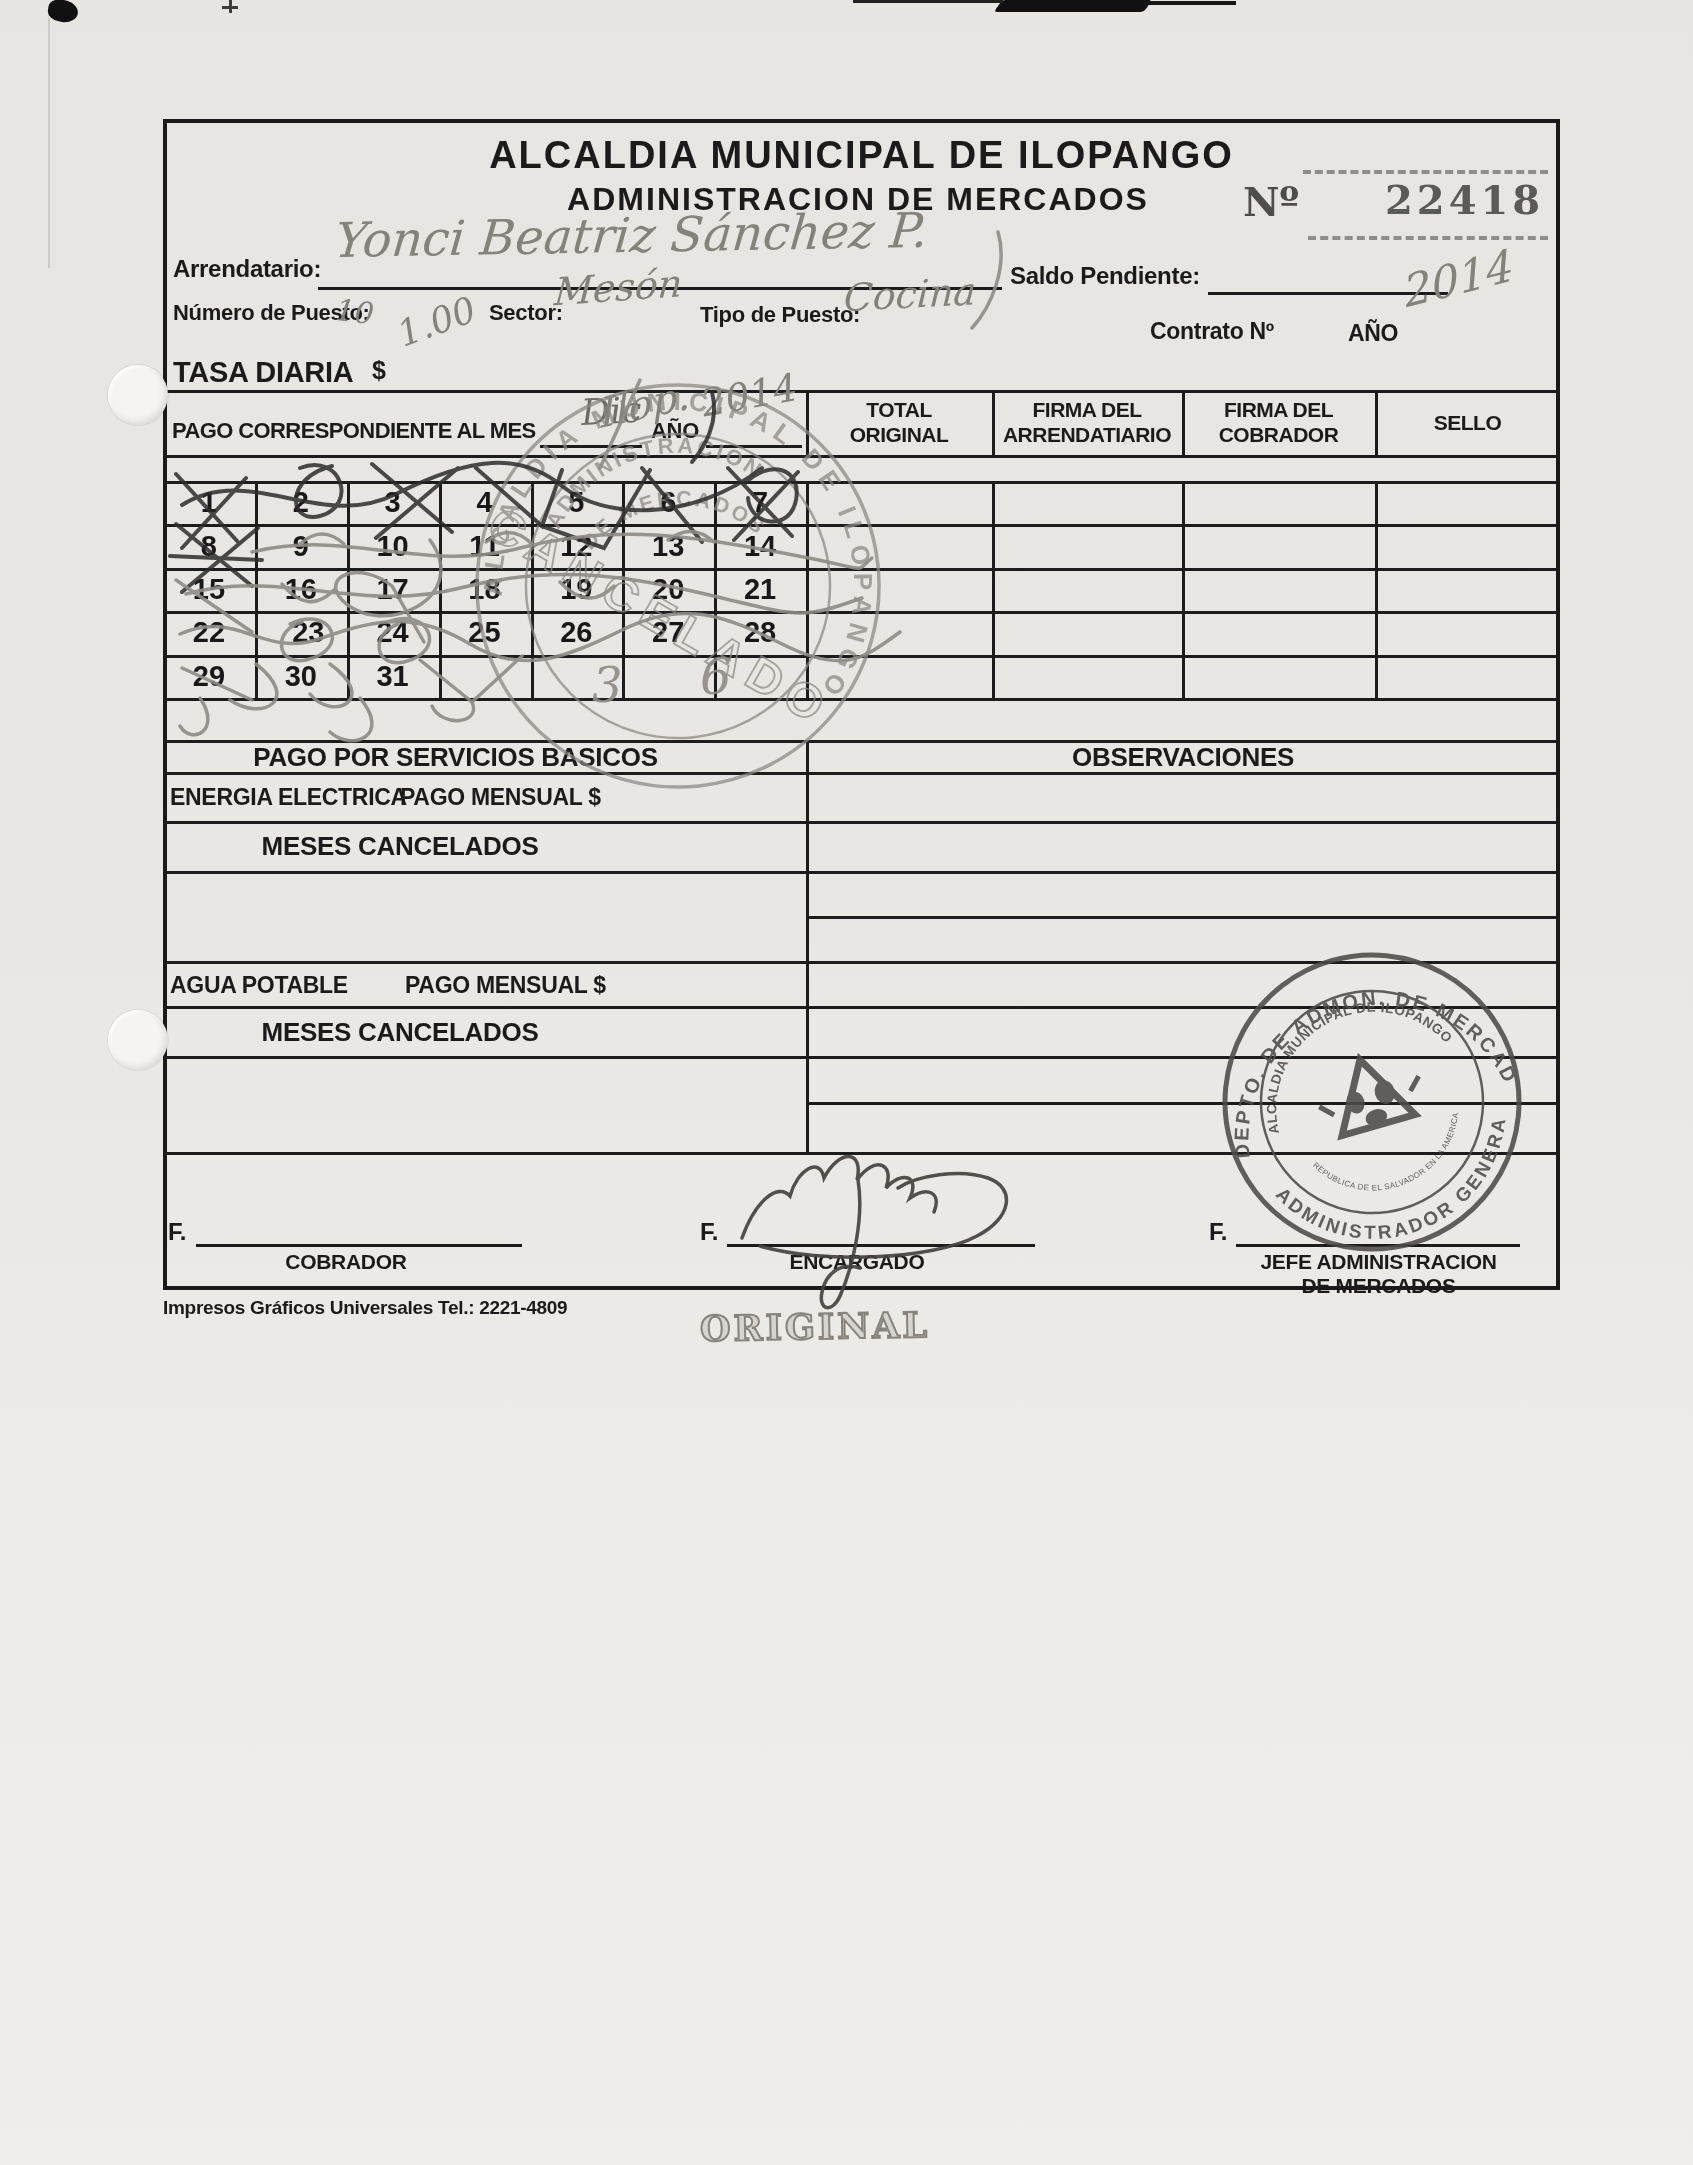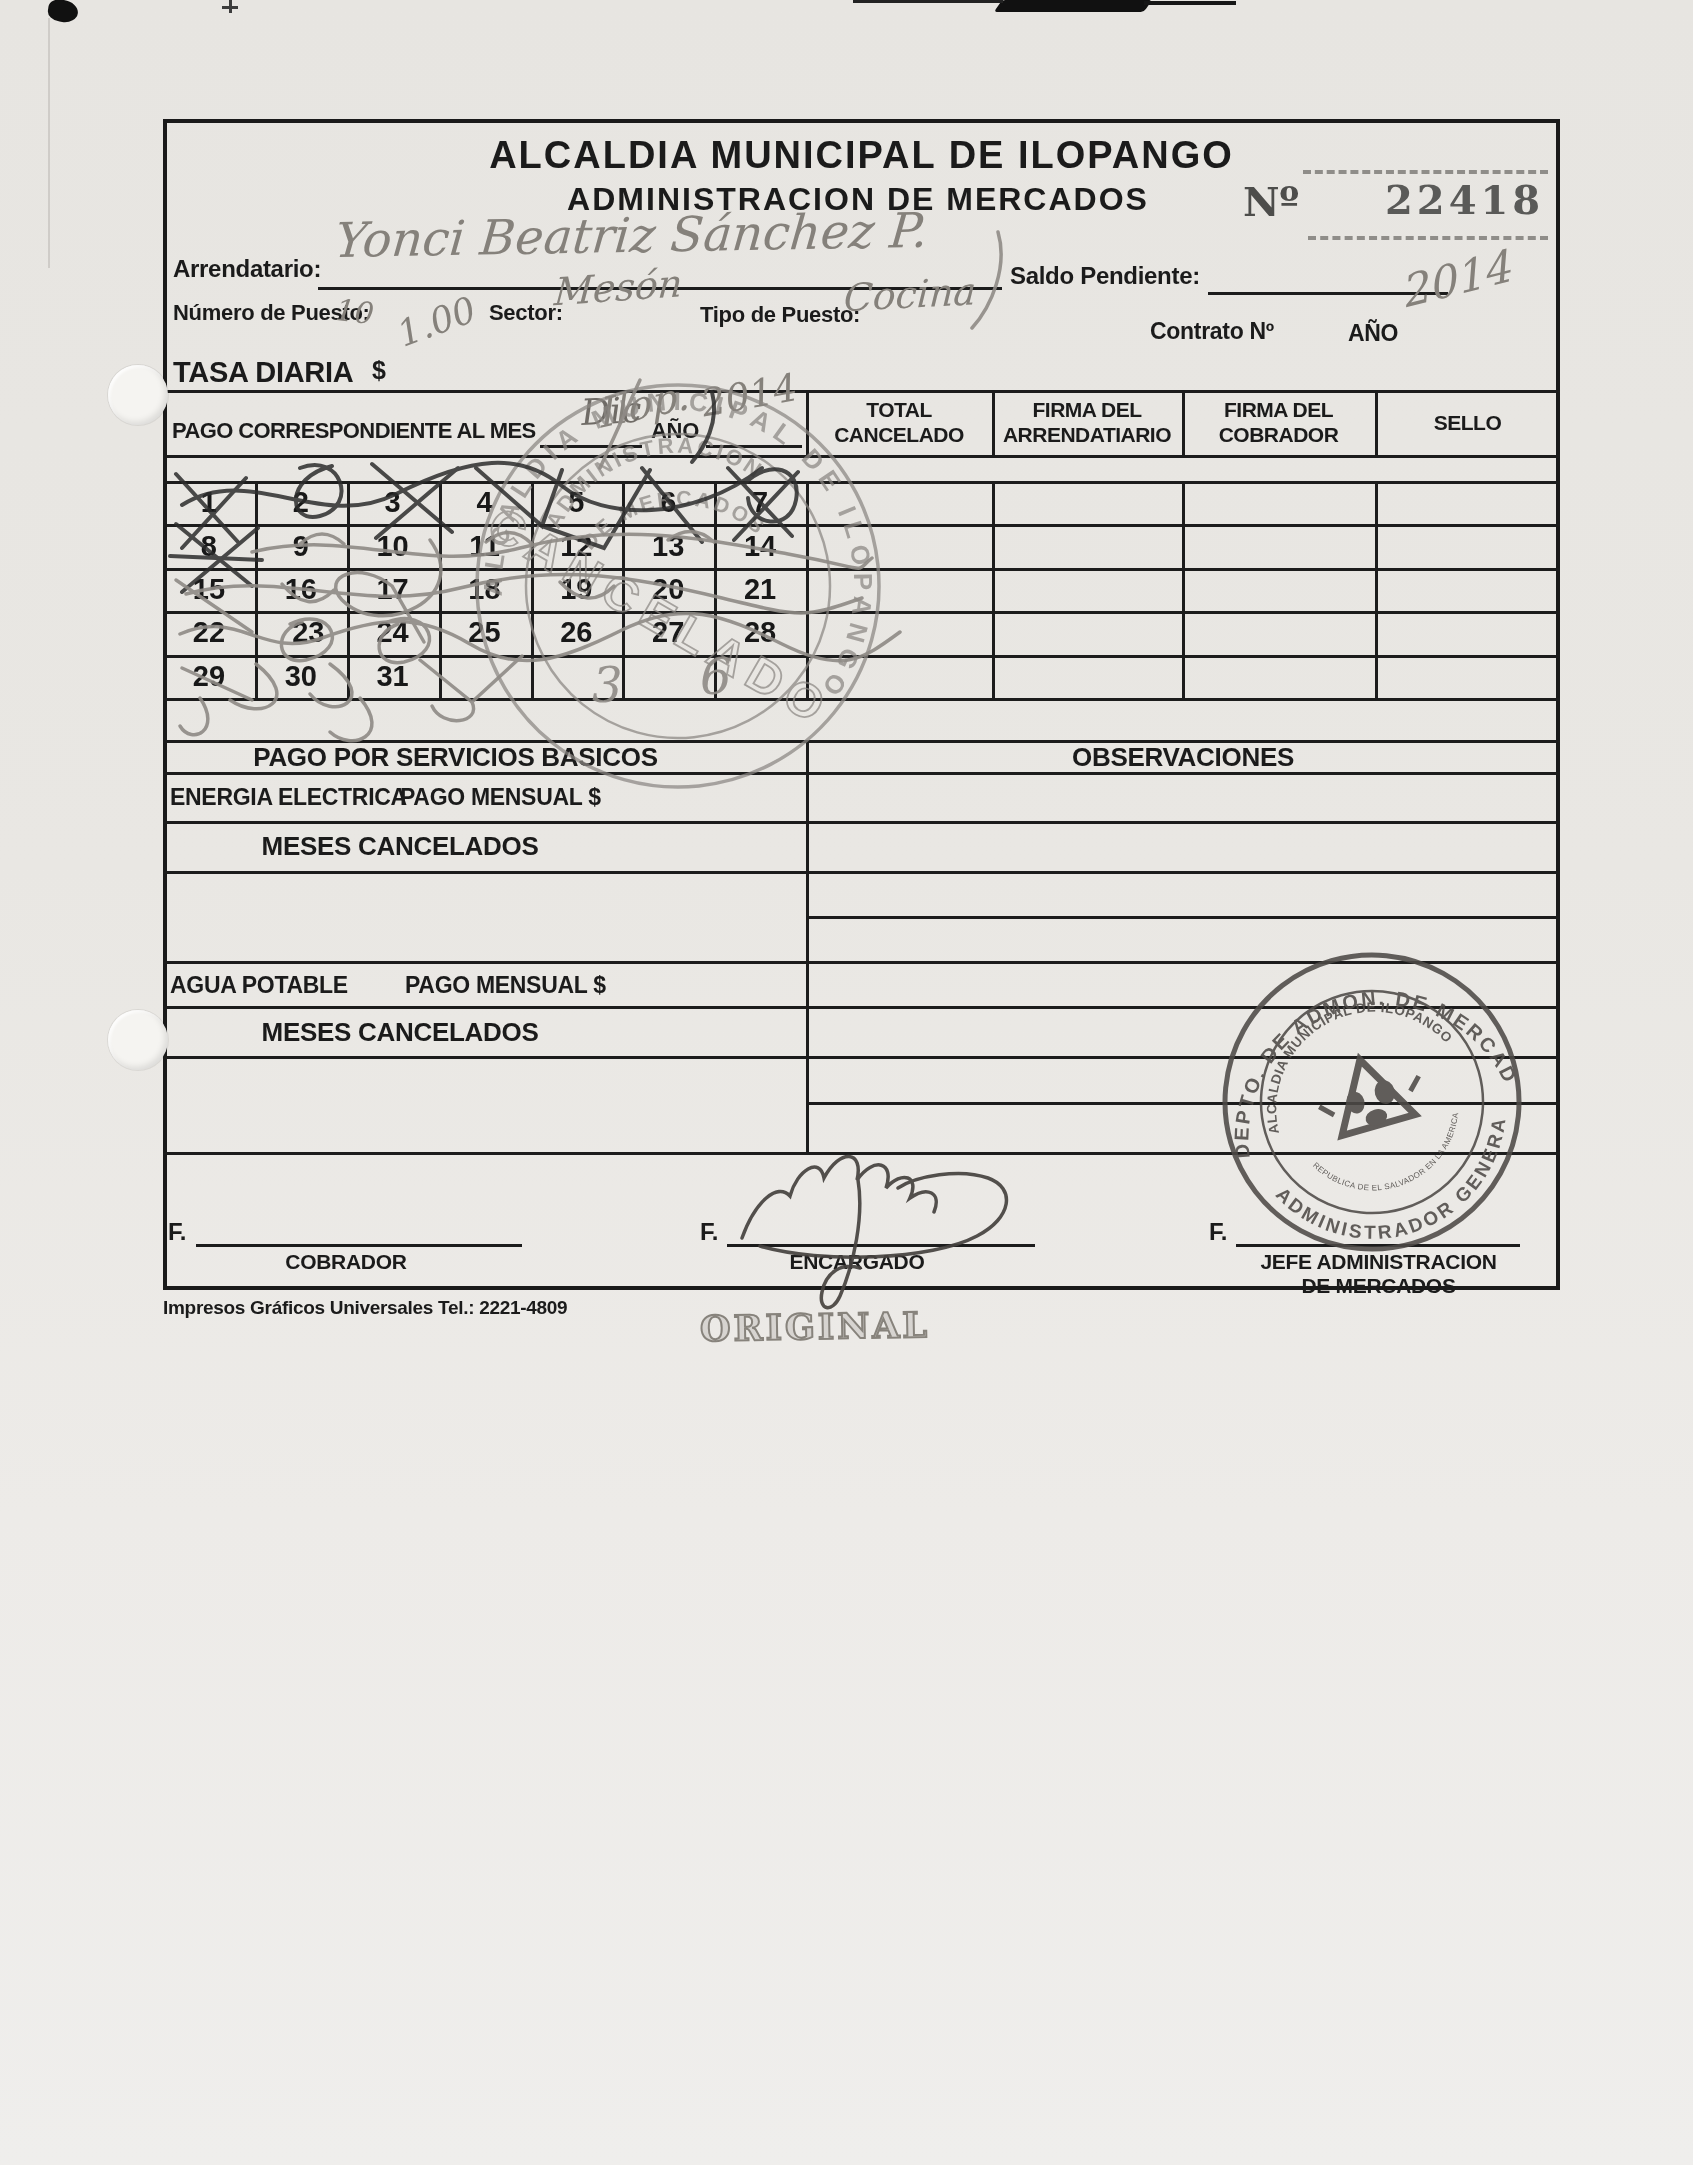--- a/index.html
+++ b/index.html
@@ -85,21 +85,21 @@
   <div class="abs hand" style="left:392px;top:316px;font-size:36px;transform:rotate(-20deg);">1.00</div>
 
   <div class="abs pt" style="left:172px;top:418px;font-size:22px;letter-spacing:-0.6px;">PAGO CORRESPONDIENTE AL MES</div>
   <div class="abs rule" style="left:540px;top:445px;width:102px;height:2.5px;"></div>
   <div class="abs hand" style="left:580px;top:392px;font-size:36px;color:#6f6b66;transform:rotate(-3deg);">Dic</div>
   <div class="abs pt" style="left:651px;top:418px;font-size:22px;">AÑO</div>
   <div class="abs rule" style="left:706px;top:445px;width:96px;height:2.5px;"></div>
   <div class="abs hand" style="left:698px;top:382px;font-size:38px;transform:rotate(-10deg);">2014</div>
 
   <div class="abs colhead center" style="left:809px;top:393px;width:180px;height:60px;">TOTAL
-CANCELADO</div>
+ORIGINAL</div>
   <div class="abs colhead center" style="left:995px;top:393px;width:184px;height:60px;">FIRMA DEL
 ARRENDATIARIO</div>
   <div class="abs colhead center" style="left:1185px;top:393px;width:187px;height:60px;">FIRMA DEL
 COBRADOR</div>
   <div class="abs colhead center" style="left:1378px;top:393px;width:179px;height:60px;">SELLO</div>
 
   <div id="day-grid">
       <div class="abs daycell" style="left: 163px; top: 481px; width: 91.857px; height: 43.4px;">1</div>
       <div class="abs daycell" style="left: 254.857px; top: 481px; width: 91.857px; height: 43.4px;">2</div>
       <div class="abs daycell" style="left: 346.714px; top: 481px; width: 91.857px; height: 43.4px;">3</div>

